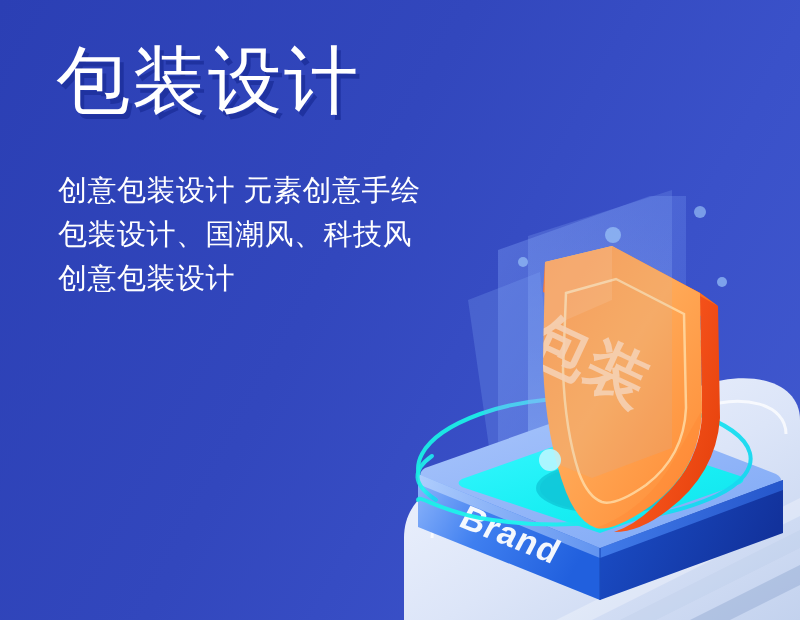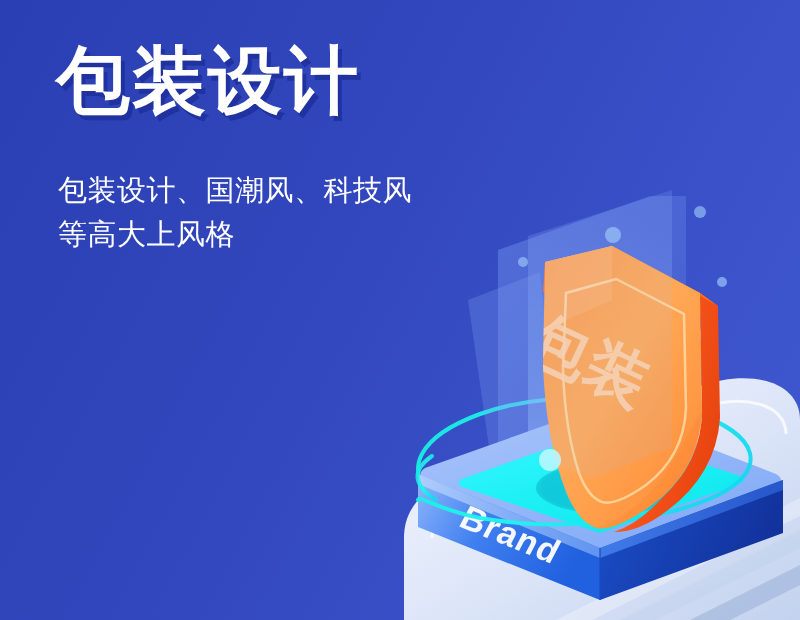--- a/index.html
+++ b/index.html
@@ -9,21 +9,21 @@
     background:#2e42ba;
   }
   .banner{
     position:relative;width:800px;height:620px;overflow:hidden;
     background:linear-gradient(118deg,#2b3fb4 0%,#3247bd 42%,#3a51c9 72%,#4159cf 100%);
   }
 
   
   .copy{position:absolute;left:56px;top:42px;width:520px;z-index:40;}
   .title{
-    font-size:74px;line-height:1.06;font-weight:700;color:#ffffff;
+    font-size:74px;line-height:1.06;font-weight:400;color:#ffffff;
     letter-spacing:2px;margin:0;
     text-shadow:4px 5px 0 #1f32a0;
     white-space:nowrap;
   }
   .subtitle{margin:48px 0 0 2px;}
   .subtitle .line{
     font-size:29px;line-height:44px;color:#ffffff;font-weight:400;
     letter-spacing:.5px;white-space:nowrap;
   }
 
@@ -232,18 +232,19 @@
         <path d="M528 236 L672 190 L672 448 L592 478 L528 452 Z" fill="#9fc0ff" opacity="0.10"></path>
       </g>
 
       <circle cx="550" cy="460" r="11" fill="#b9f6ff" opacity="0.9"></circle>
     </svg>
   </div>
 
   <div class="copy">
     <h1 class="title">包装设计</h1>
     <div class="subtitle">
+      <div class="line">创意包装设计 元素创意手绘</div>
       <div class="line">包装设计、国潮风、科技风</div>
-      <div class="line">等高大上风格</div>
+      <div class="line">创意包装设计</div>
     </div>
   </div>
 
 </div>
 
 </body></html>

